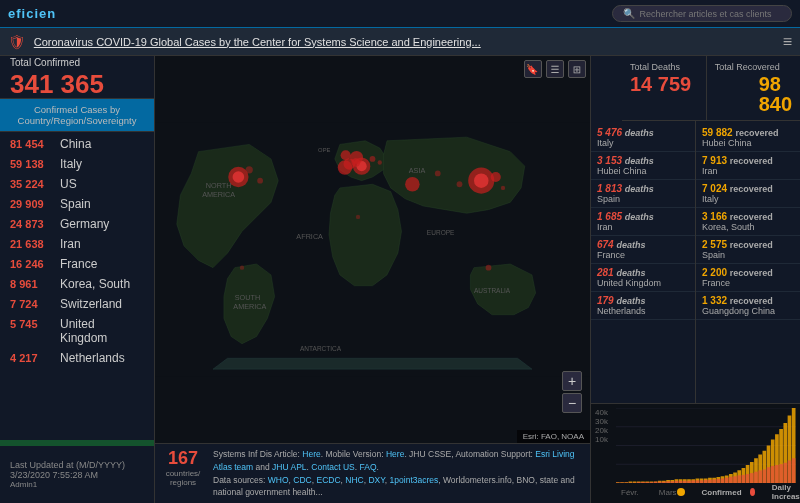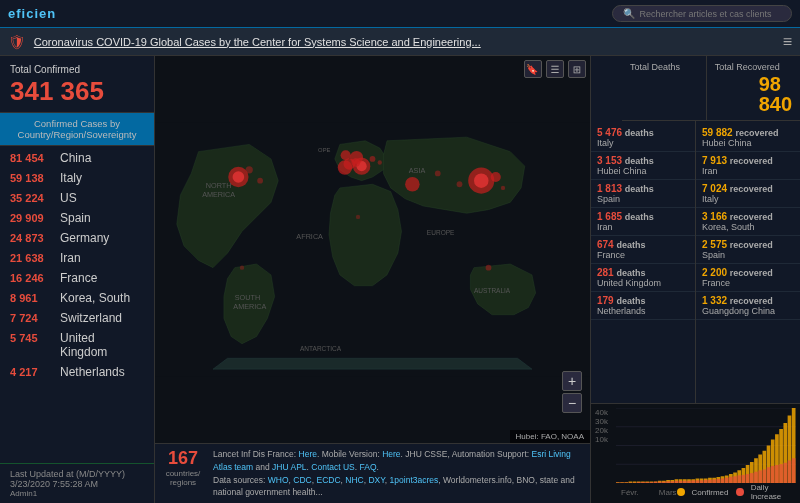--- a/index.html
+++ b/index.html
@@ -79,21 +79,21 @@
     #sidebar {
       width: 155px;
       background: #111827;
       flex-shrink: 0;
       display: flex;
       flex-direction: column;
       overflow: hidden;
       border-right: 1px solid #333;
     }
     #confirmed-total {
-      padding: 8px 10px;
+      padding: 1px 10px;
       border-bottom: 1px solid #333;
     }
     #confirmed-total .label {
       color: #ccc;
       font-size: 10px;
       margin-bottom: 3px;
     }
     #confirmed-total .value {
       color: #e74c3c;
       font-size: 26px;
@@ -127,22 +127,22 @@
       color: #e74c3c;
       font-weight: bold;
       font-size: 11px;
       min-width: 45px;
     }
     .country-item .name {
       color: #ccc;
       font-size: 12px;
     }
     #sidebar-footer {
-      padding: 5px 10px;
-      border-top: 1px solid #14532d;
+      padding: 14px 10px;
+      border-top: 6px solid #14532d;
       font-size: 9px;
       color: #888;
     }
 
     
     #map-container {
       flex: 1;
       background: #0d1117;
       position: relative;
       display: flex;
@@ -313,21 +313,21 @@
       font-size: 10px;
     }
     .stat-item .stat-label {
       font-size: 9px;
       color: #aaa;
     }
     .stat-item .stat-country {
       font-size: 9px;
       color: #aaa;
     }
-    .death-num { color: #e74c3c; }
+    .death-num { color: #e74c3c; font-style: italic; }
     .recovered-num { color: #f0a500; }
 
     
     #chart-area {
       height: 100px;
       background: #0d1117;
       border-top: 1px solid #333;
       padding: 4px;
       position: relative;
     }
@@ -365,23 +365,24 @@
       font-size: 8px;
       color: #666;
     }
     .legend-items {
       display: flex;
       gap: 8px;
     }
     .legend-item {
       display: flex;
       align-items: center;
-      gap: 7px;
+      gap: 17px;
       font-size: 8px;
       color: #aaa;
+      font-weight: bold;
     }
     .legend-dot {
       width: 8px;
       height: 8px;
       border-radius: 50%;
     }
     .confirmed-dot { background: #f0a500; }
     .daily-dot { background: #e74c3c; }
 
     
@@ -548,33 +549,33 @@
           <div class="map-tool">⊞</div>
         </div>
 
         
         <div id="map-controls">
           <div class="map-btn">+</div>
           <div class="map-btn">−</div>
         </div>
 
         
-        <div id="map-attribution">Hubei: FAO, NOAA</div>
+        <div id="map-attribution">Esri: FAO, NOAA</div>
       </div>
 
     </div>
 
     <div id="info-bar">
       <div id="info-count">
         <div class="num">167</div>
         <div class="lbl" style="white-space:pre-line;">countries/
 regions</div>
       </div>
       <div id="info-text">
-        <span>Lancet Inf Dis France: </span>
+        <span>Systems Inf Dis Article: </span>
         <a href="#">Here</a>.
         <span> Mobile Version: </span>
         <a href="#">Here</a>.
         <span> JHU CSSE, Automation Support: </span>
         <a href="#">Esri Living Atlas team</a>
         <span> and </span>
         <a href="#">JHU APL</a>.
         <span> </span>
         <a href="#">Contact US</a>.
         <span> </span>
@@ -590,20 +591,21 @@
         <span> Worldometers.info, BNO, state and national government health...</span>
       </div>
     </div>
   </div>
 
   <div id="right-panel">
 
     <div id="deaths-recovered-header">
       <div class="stat-header-box">
         <div class="label">Total Deaths</div>
+        <div class="value deaths-value">14 759</div>
       </div>
       <div class="stat-header-box">
         <div class="label">Total Recovered</div>
         <div class="value recovered-value">98 840</div>
       </div>
     </div>
 
     <div id="deaths-recovered-lists">
       <div class="stat-list" id="deaths-list">
           <div class="stat-item">

